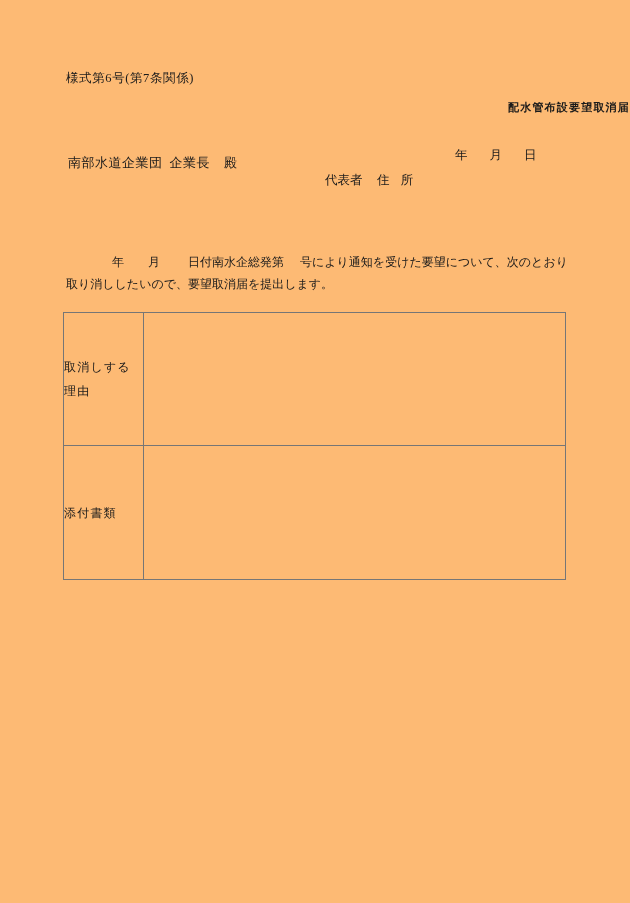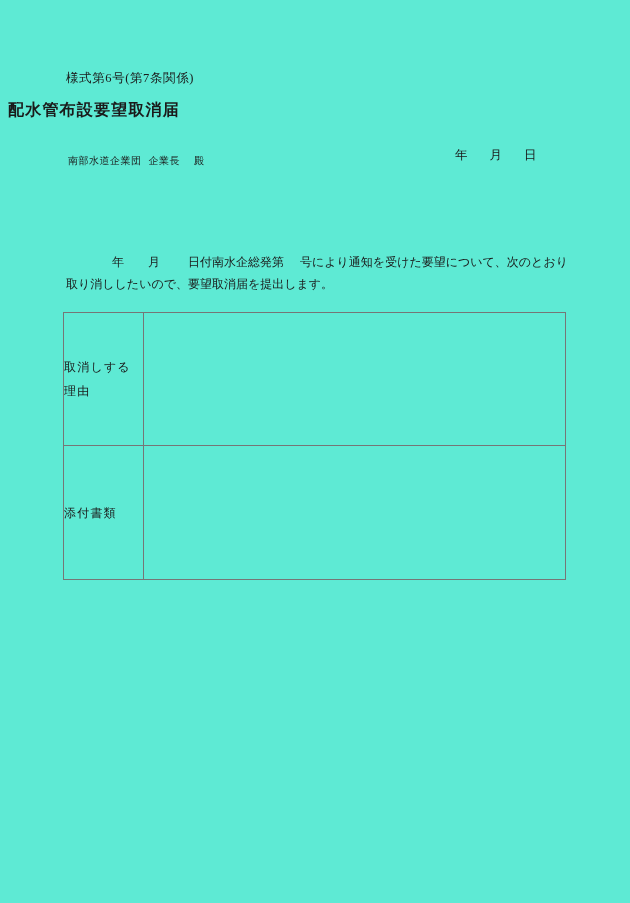--- a/index.html
+++ b/index.html
@@ -12,60 +12,60 @@
     height: 903px;
     background: #ffffff;
     font-family: "Liberation Serif", "DejaVu Serif", serif;
     color: #1a1a1a;
     position: relative;
     overflow: hidden;
   }
   .page {
     position: absolute;
     inset: 0;
-    background: #5eead4;
+    background: #fdba74;
   }
 
   
   .form-no {
     position: absolute;
     left: 66px;
     top: 70px;
     font-size: 12.5px;
     letter-spacing: 0.6px;
     white-space: nowrap;
   }
   .doc-title {
     position: absolute;
     left: 0;
     right: 0;
     top: 100px;
-    text-align: left;
-    font-size: 16px;
+    text-align: right;
+    font-size: 11px;
     font-weight: bold;
     letter-spacing: 1.2px;
     padding-left: 8px;
   }
 
   
   .date-line {
     position: absolute;
     left: 455px;
     top: 147px;
     font-size: 12.5px;
     white-space: nowrap;
   }
   .date-line .gap { display: inline-block; width: 22px; }
 
   
   .addressee {
     position: absolute;
     left: 68px;
     top: 154px;
-    font-size: 10px;
+    font-size: 13px;
     letter-spacing: 0.5px;
     white-space: nowrap;
   }
   .addressee .sp { display: inline-block; width: 7px; }
   .addressee .sp-wide { display: inline-block; width: 14px; }
 
   
   .rep-block {
     position: absolute;
     left: 325px;
@@ -146,20 +146,23 @@
 
   <div class="date-line">
     <span>年</span><span class="gap"></span><span>月</span><span class="gap"></span><span>日</span>
   </div>
 
   <div class="addressee">
     <span>南部水道企業団</span><span class="sp"></span><span>企業長</span><span class="sp-wide"></span><span>殿</span>
   </div>
 
   <div class="rep-block">
+    <div class="rep-row">
+      <span class="rep-label">代表者</span><span class="rep-field">住 所</span>
+    </div>
   </div>
 
   <div class="body-para">
     <span class="indent"></span><span>年</span><span class="gap-s"></span><span>月</span><span class="gap-m"></span><span>日付南水企総発第</span><span class="gap-n"></span><span>号により通知を受けた要望について、次のとおり取り</span><span>消ししたいので、要望取消届を提出します。</span>
   </div>
 
   <table class="form-table">
     <colgroup>
       <col class="col-label">
       <col>

